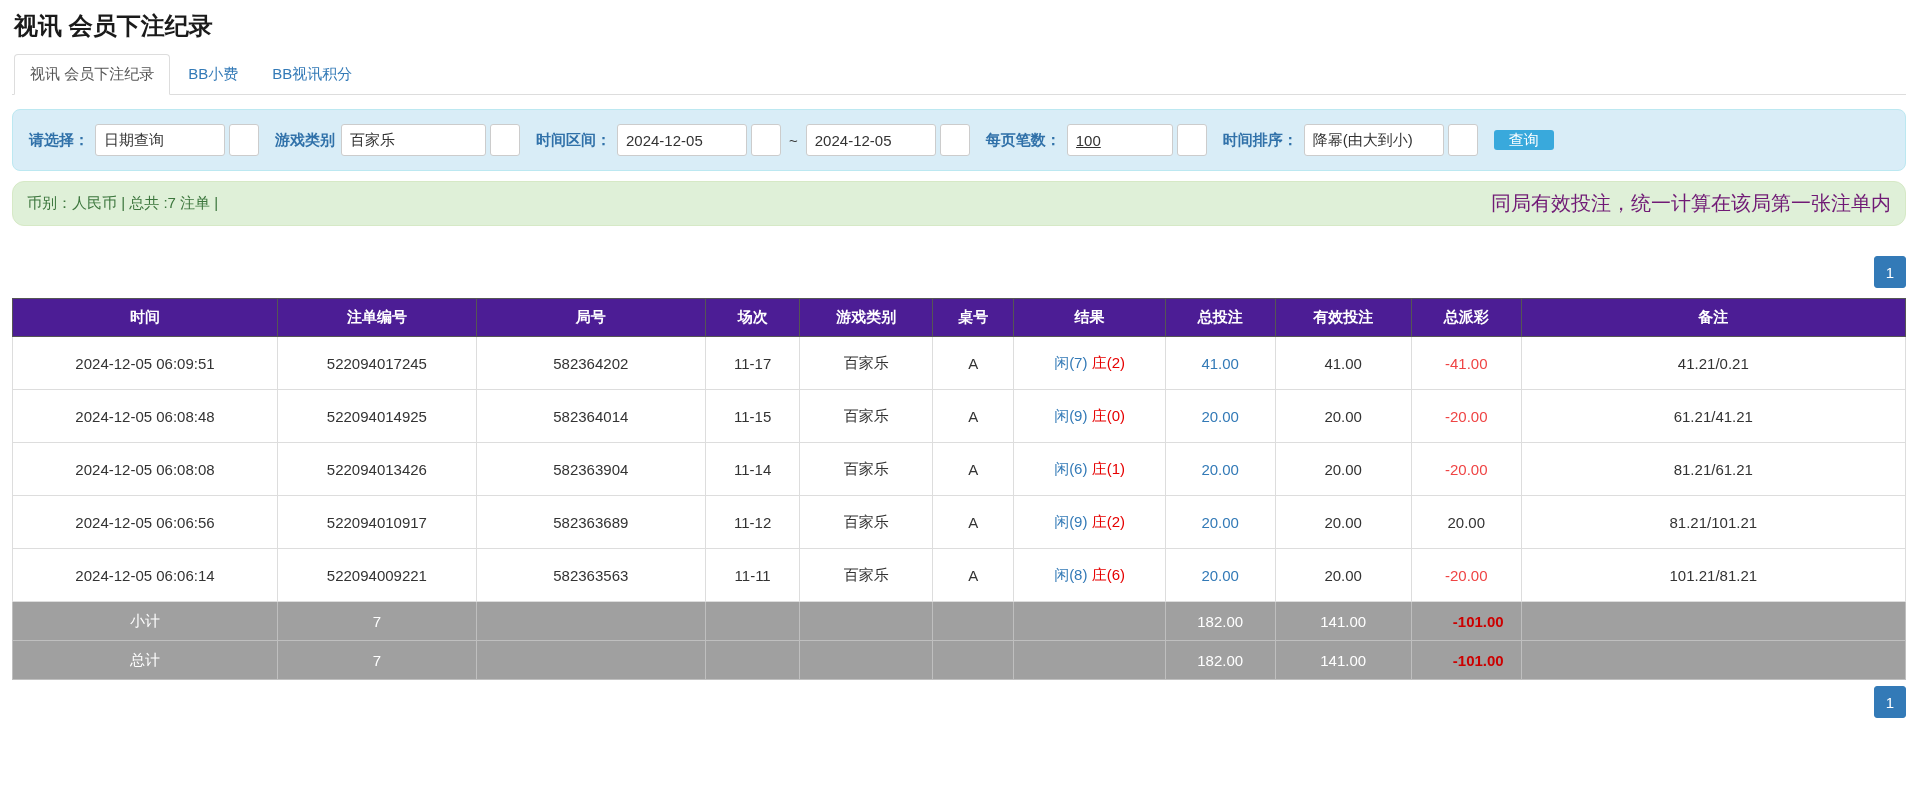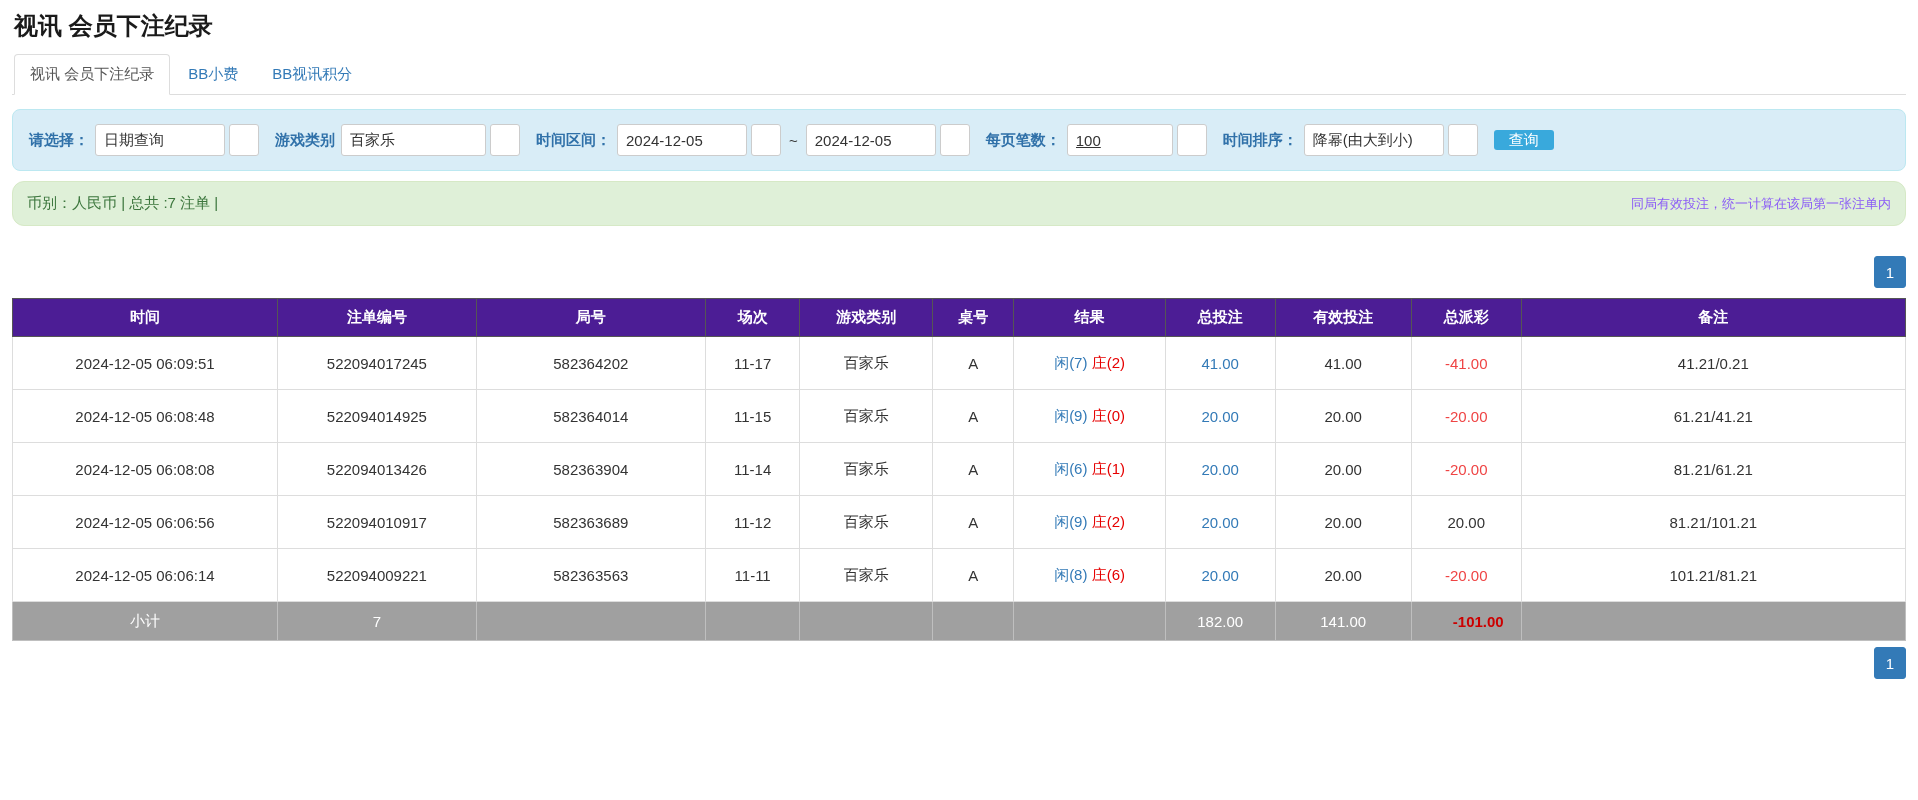--- a/index.html
+++ b/index.html
@@ -37,21 +37,21 @@
   .query-button {
     height:20px; padding:0 15px; margin-left:16px; background:#39a9dc; color:#fff;
     border:none; border-radius:3px; font-size:15px; cursor:pointer; font-family:inherit;
   }
 
   .info-bar {
     margin-top:10px; background:#dff0d8; border:1px solid #d6e9c6; border-radius:12px;
     height:45px; display:flex; align-items:center; justify-content:space-between; padding:0 14px;
   }
   .info-left { color:#3c763d; font-size:15px; }
-  .info-right { color:#8b5cf6; font-size:13px; }
+  .info-right { color:#701a75; font-size:20px; }
 
   .pagination-top { display:flex; justify-content:flex-end; margin-top:30px; }
   .pagination-bottom { display:flex; justify-content:flex-end; margin-top:6px; }
   .page-btn {
     min-width:32px; height:32px; background:#337ab7; border:1px solid #337ab7; color:#fff;
     border-radius:3px; display:flex; align-items:center; justify-content:center;
     font-size:15px; cursor:pointer;
   }
 
   .data-table { width:100%; border-collapse:collapse; margin-top:10px; table-layout:fixed; }
@@ -223,20 +223,33 @@
         <td></td>
         <td></td>
         <td></td>
         <td></td>
         <td></td>
         <td>182.00</td>
         <td>141.00</td>
         <td class="neg">-101.00</td>
         <td></td>
       </tr>
+      <tr class="summary-row">
+        <td>总计</td>
+        <td>7</td>
+        <td></td>
+        <td></td>
+        <td></td>
+        <td></td>
+        <td></td>
+        <td>182.00</td>
+        <td>141.00</td>
+        <td class="neg">-101.00</td>
+        <td></td>
+      </tr>
     </tbody>
   </table>
 
   <div class="pagination-bottom">
     <span class="page-btn">1</span>
   </div>
 
 </div>
 
 </body></html>

